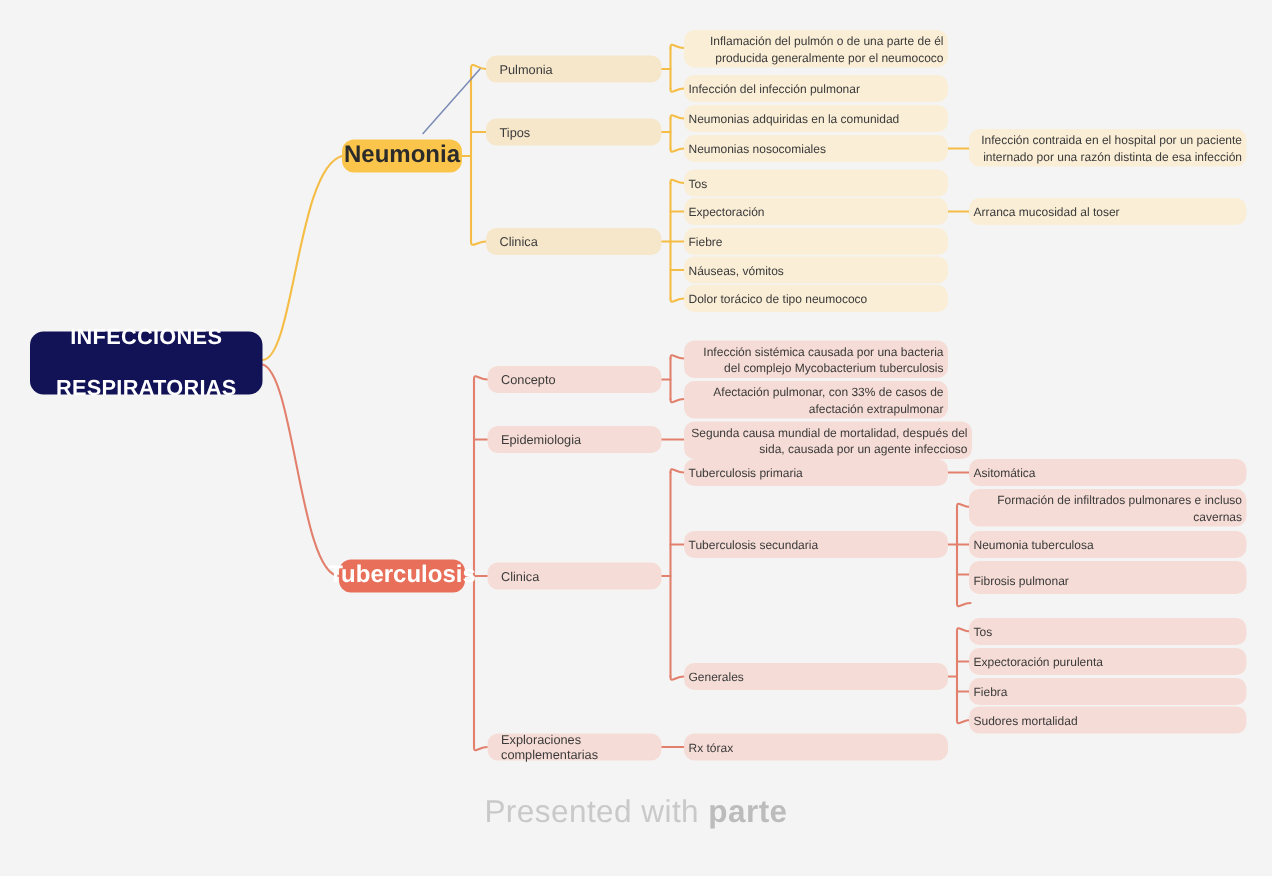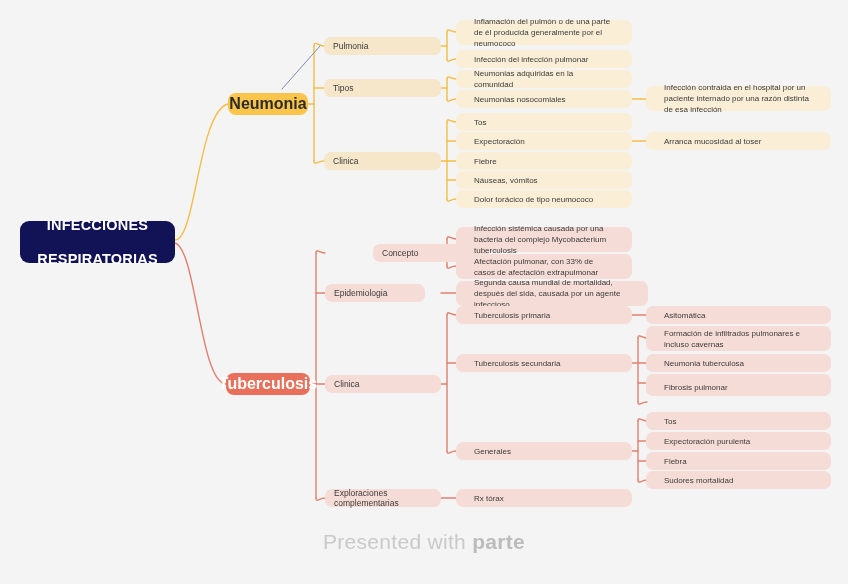--- a/index.html
+++ b/index.html
@@ -49,24 +49,25 @@
     border-radius:7px;
     color:#3a3a3a;
   }
   .lvl2.yellow{background:#f6e7cb;}
   .lvl2.red{background:#f6dcd6;}
 
   
   .leaf{
     font-size:8px;
     line-height:11px;
-    padding:4px 18px;
+    padding:4px 3px;
     border-radius:7px;
     color:#3a3a3a;
     align-items:center;
+    text-align:right;
   }
   .leaf.yellow{background:#faeed6;}
   .leaf.red{background:#f6dcd6;}
 
   
   .watermark{
     position:absolute;
     left:0;right:0;
     top:530px;
     text-align:center;
@@ -213,24 +214,24 @@
     <span>Náuseas, vómitos</span>
   </div>
   <div class="node leaf yellow" style="left:456px;top:190px;width:176px;height:18px;">
     <span>Dolor torácico de tipo neumococo</span>
   </div>
 
   <div class="node branch red" style="left:226px;top:373px;width:84px;height:22px;">
     <span>Tuberculosis</span>
   </div>
 
-  <div class="node lvl2 red" style="left:325px;top:244px;width:116px;height:18px;margin-left:48px;">
+  <div class="node lvl2 red" style="left:325px;top:244px;width:116px;height:18px;">
     <span>Concepto</span>
   </div>
-  <div class="node lvl2 red" style="left:325px;top:284px;width:100px;height:18px;">
+  <div class="node lvl2 red" style="left:325px;top:284px;width:116px;height:18px;">
     <span>Epidemiologia</span>
   </div>
   <div class="node lvl2 red" style="left:325px;top:375px;width:116px;height:18px;">
     <span>Clinica</span>
   </div>
   <div class="node lvl2 red" style="left:325px;top:489px;width:116px;height:18px;">
     <span>Exploraciones complementarias</span>
   </div>
 
   <div class="node leaf red" style="left:456px;top:227px;width:176px;height:25px;">

